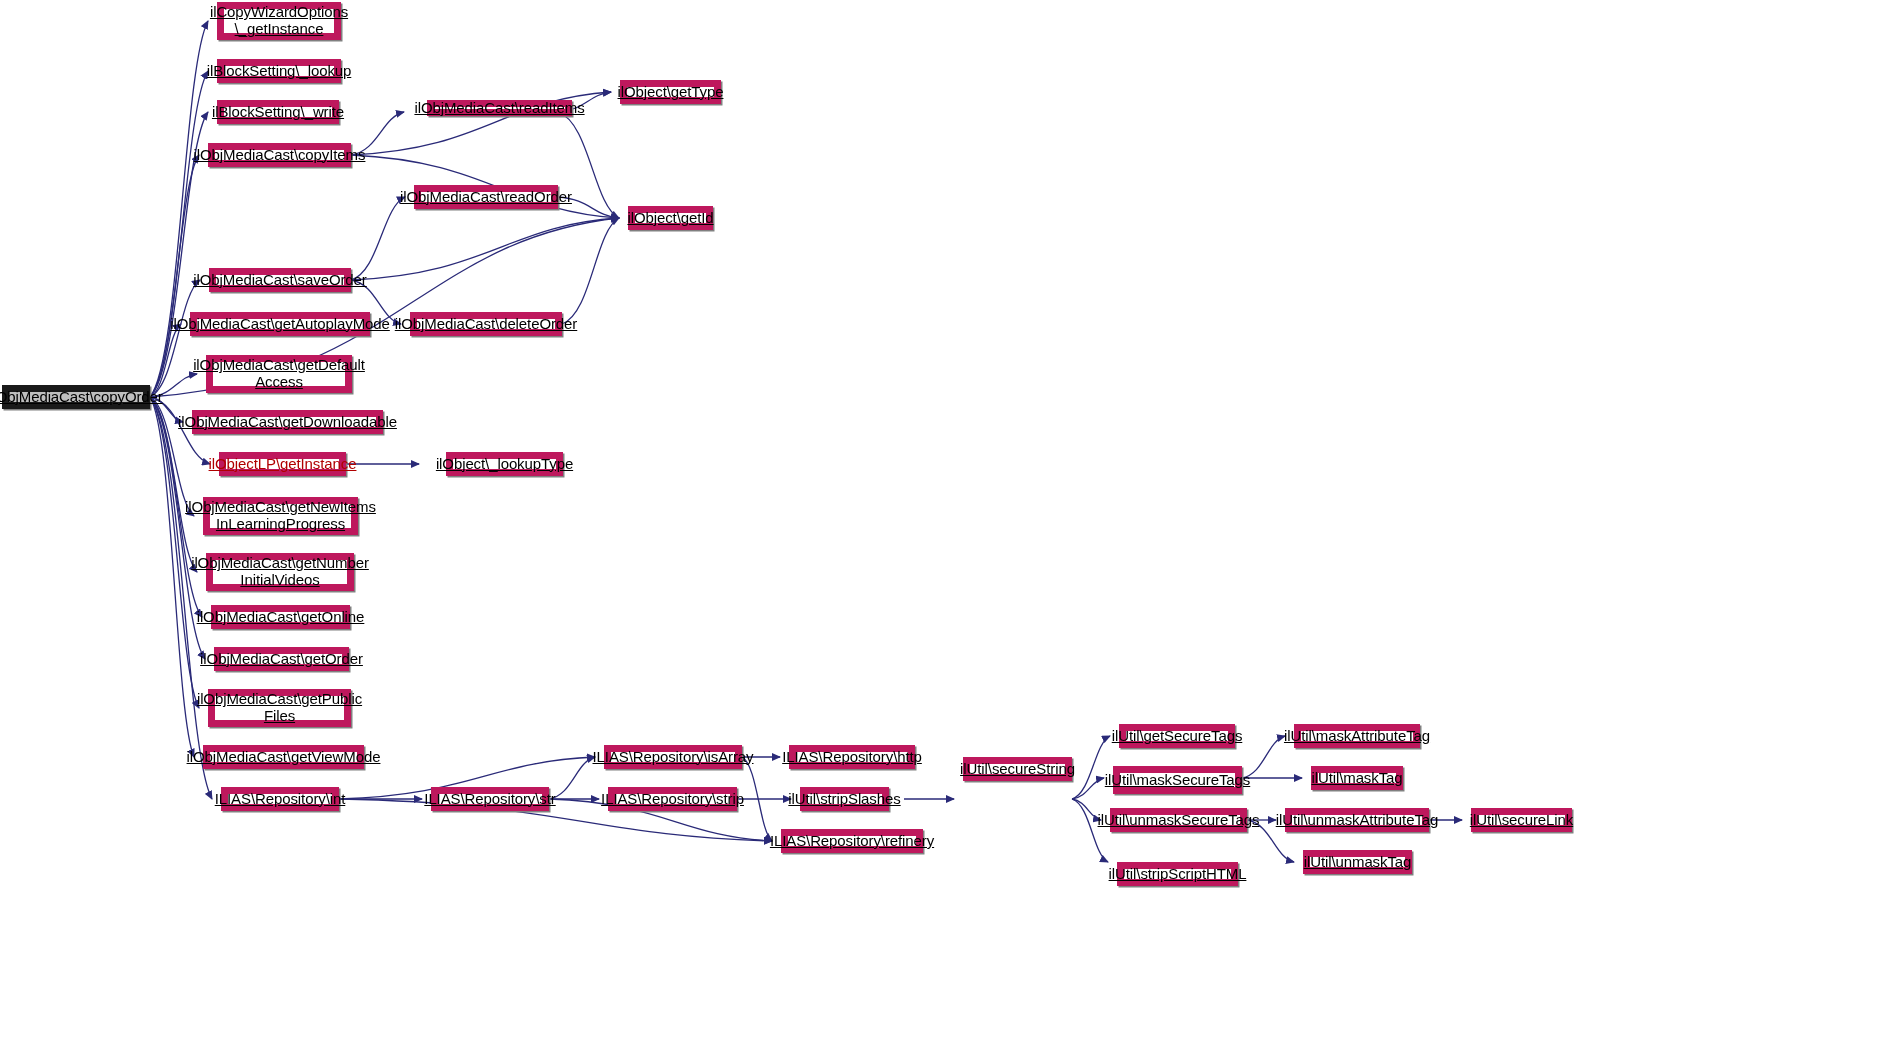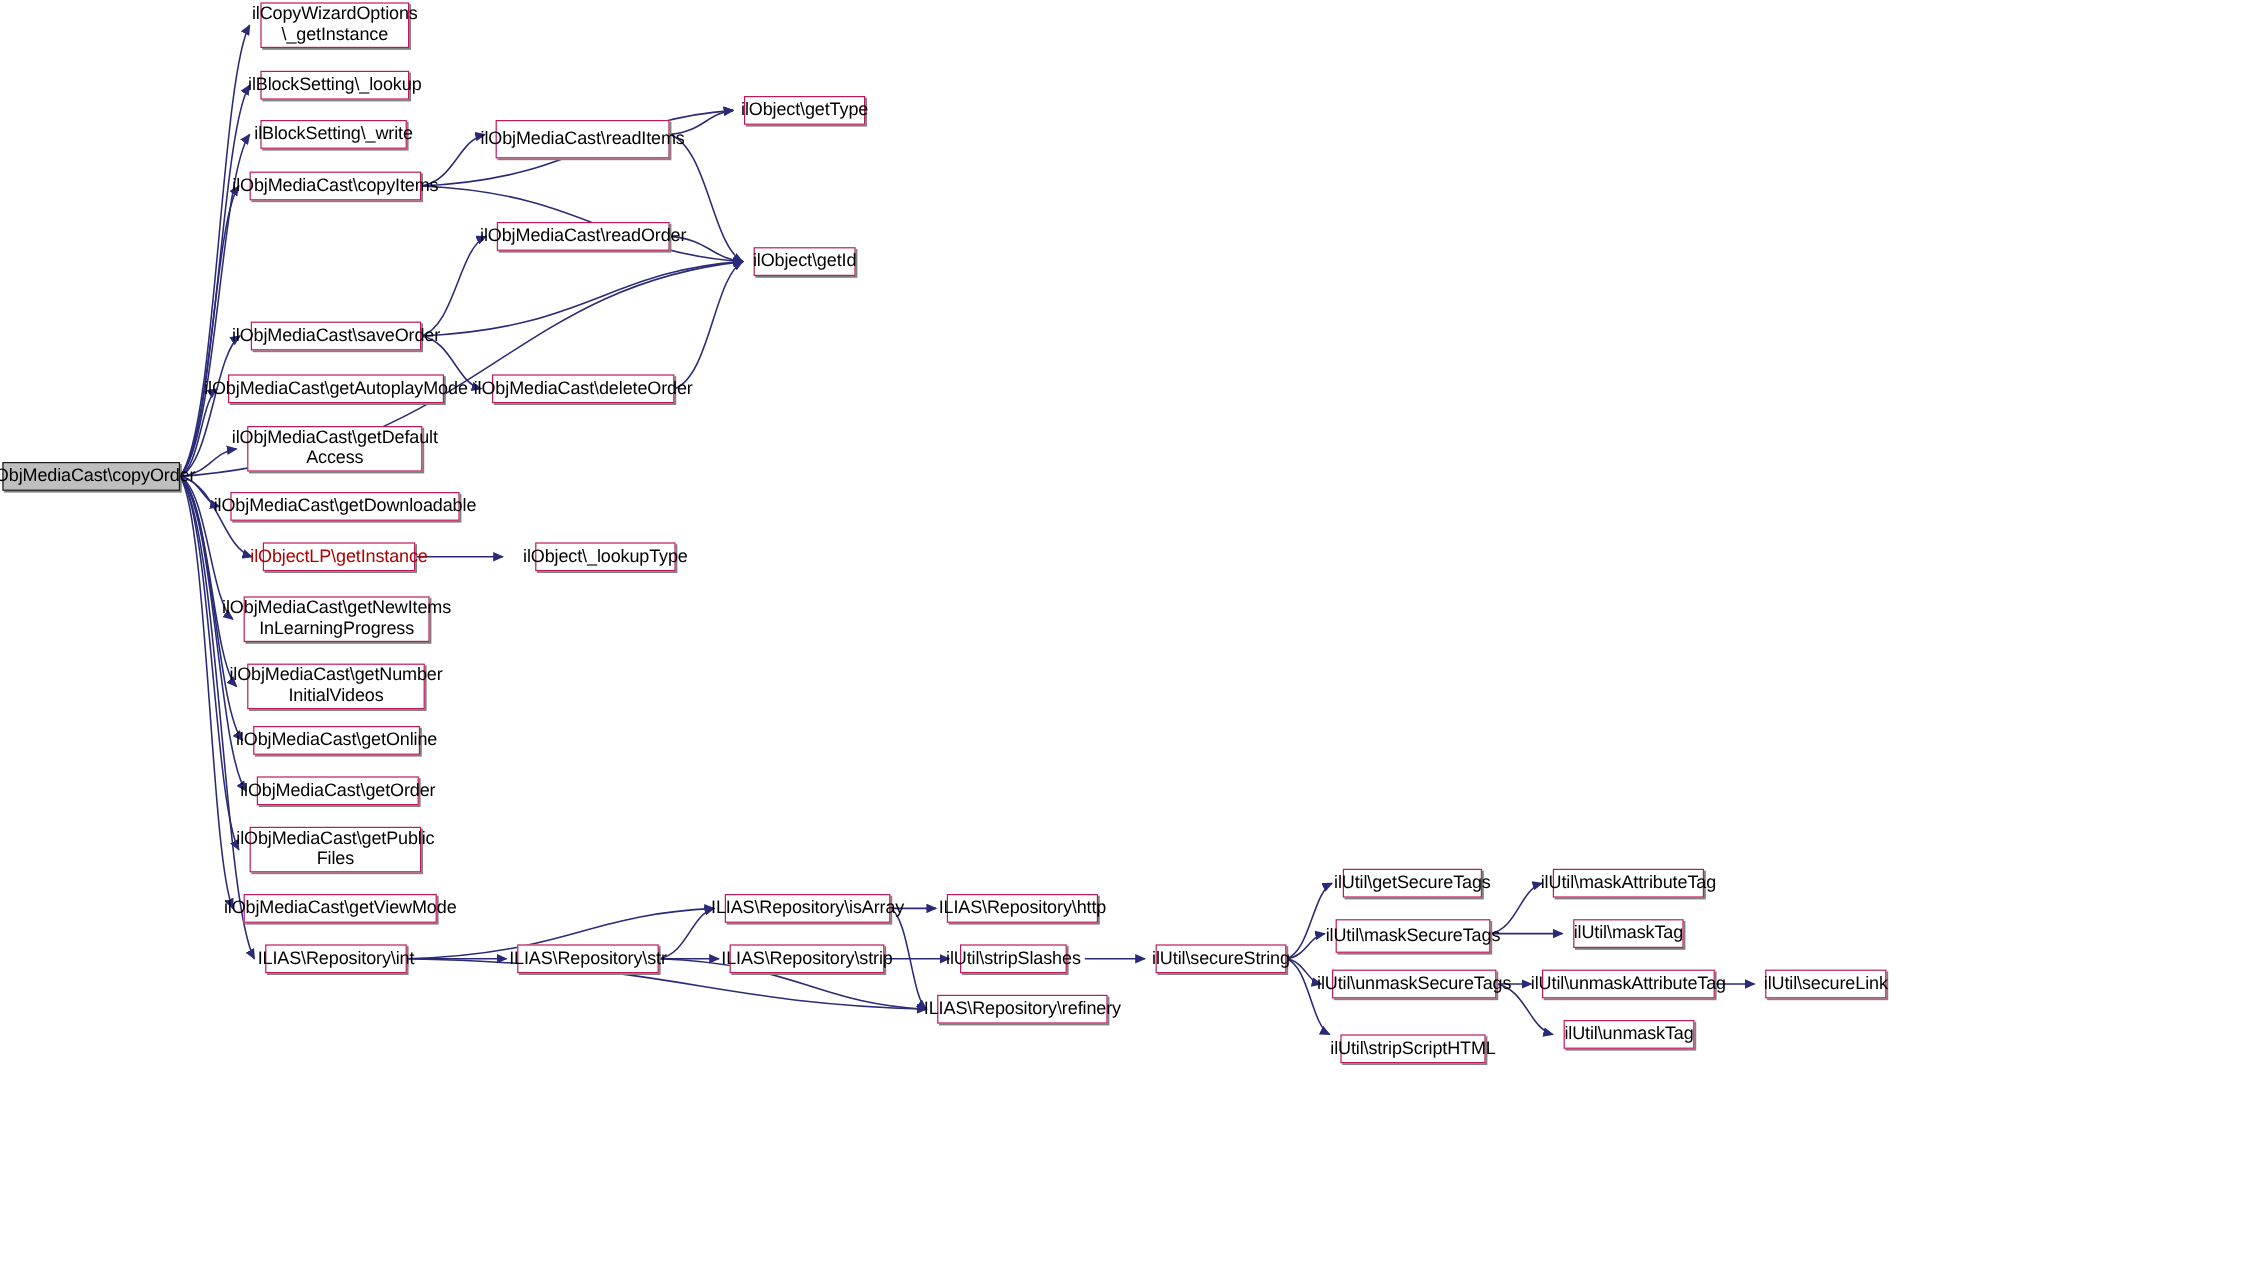--- a/index.html
+++ b/index.html
@@ -19,33 +19,34 @@
     position: absolute;
     left: 0;
     top: 0;
     width: 1881px;
     height: 1053px;
     pointer-events: none;
   }
   .node {
     position: absolute;
     box-sizing: border-box;
-    border: 1px solid #be185d;
+    border: 7px solid #be185d;
     background: #ffffff;
     color: #000000;
     display: flex;
     align-items: center;
     justify-content: center;
     text-align: center;
     font-size: 15px;
     line-height: 1.12;
     white-space: pre-line;
     box-shadow: 1.5px 1.5px 0 0 #808080;
     z-index: 5;
     letter-spacing: -0.1px;
+    text-decoration: underline;
   }
   .node.root {
     background: #bfbfbf;
     border-color: #1a1a1a;
   }
   .node.red {
     color: #b00000;
   }
 </style>
 </head>
@@ -107,21 +108,21 @@
         <path d="M1247,820 C1271.44,824.2 1274.26,856.96 1294,862" fill="none" stroke="#2a2a78" stroke-width="1.3" marker-end="url(#arrow)"></path>
         <path d="M1429,820 C1440.22,820 1450.78,820 1462,820" fill="none" stroke="#2a2a78" stroke-width="1.3" marker-end="url(#arrow)"></path>
       </g>
   </svg>
   <div id="nodes">
       <div class="node" style="left: 217px; top: 2px; width: 124px; height: 38px;">ilCopyWizardOptions
 \_getInstance</div>
       <div class="node" style="left: 217px; top: 59px; width: 124px; height: 24px;">ilBlockSetting\_lookup</div>
       <div class="node" style="left: 217px; top: 100px; width: 122px; height: 24px;">ilBlockSetting\_write</div>
       <div class="node" style="left: 208px; top: 143px; width: 143px; height: 24px;">ilObjMediaCast\copyItems</div>
-      <div class="node" style="left: 413px; top: 100px; width: 145px; height: 32px;">ilObjMediaCast\readItems</div>
+      <div class="node" style="left: 427px; top: 100px; width: 145px; height: 16px;">ilObjMediaCast\readItems</div>
       <div class="node" style="left: 414px; top: 185px; width: 144px; height: 24px;">ilObjMediaCast\readOrder</div>
       <div class="node" style="left: 620px; top: 80px; width: 101px; height: 24px;">ilObject\getType</div>
       <div class="node" style="left: 628px; top: 206px; width: 85px; height: 24px;">ilObject\getId</div>
       <div class="node" style="left: 209px; top: 268px; width: 142px; height: 24px;">ilObjMediaCast\saveOrder</div>
       <div class="node" style="left: 410px; top: 312px; width: 152px; height: 24px;">ilObjMediaCast\deleteOrder</div>
       <div class="node" style="left: 190px; top: 312px; width: 180px; height: 24px;">ilObjMediaCast\getAutoplayMode</div>
       <div class="node" style="left: 206px; top: 355px; width: 146px; height: 38px;">ilObjMediaCast\getDefault
 Access</div>
       <div class="node" style="left: 192px; top: 410px; width: 191px; height: 24px;">ilObjMediaCast\getDownloadable</div>
       <div class="node red" style="left: 219px; top: 452px; width: 127px; height: 24px;">ilObjectLP\getInstance</div>
@@ -135,21 +136,21 @@
       <div class="node" style="left: 208px; top: 689px; width: 143px; height: 38px;">ilObjMediaCast\getPublic
 Files</div>
       <div class="node" style="left: 203px; top: 745px; width: 161px; height: 24px;">ilObjMediaCast\getViewMode</div>
       <div class="node" style="left: 221px; top: 787px; width: 118px; height: 24px;">ILIAS\Repository\int</div>
       <div class="node" style="left: 431px; top: 787px; width: 118px; height: 24px;">ILIAS\Repository\str</div>
       <div class="node" style="left: 604px; top: 745px; width: 138px; height: 24px;">ILIAS\Repository\isArray</div>
       <div class="node" style="left: 608px; top: 787px; width: 129px; height: 24px;">ILIAS\Repository\strip</div>
       <div class="node" style="left: 781px; top: 829px; width: 142px; height: 24px;">ILIAS\Repository\refinery</div>
       <div class="node" style="left: 789px; top: 745px; width: 126px; height: 24px;">ILIAS\Repository\http</div>
       <div class="node" style="left: 800px; top: 787px; width: 89px; height: 24px;">ilUtil\stripSlashes</div>
-      <div class="node" style="left: 963px; top: 787px; width: 109px; height: 24px;">ilUtil\secureString</div>
+      <div class="node" style="left: 963px; top: 757px; width: 109px; height: 24px;">ilUtil\secureString</div>
       <div class="node" style="left: 1119px; top: 724px; width: 116px; height: 24px;">ilUtil\getSecureTags</div>
       <div class="node" style="left: 1113px; top: 766px; width: 129px; height: 28px;">ilUtil\maskSecureTags</div>
       <div class="node" style="left: 1110px; top: 808px; width: 137px; height: 24px;">ilUtil\unmaskSecureTags</div>
       <div class="node" style="left: 1117px; top: 850px; width: 121px; height: 24px; margin-top: 12px;">ilUtil\stripScriptHTML</div>
       <div class="node" style="left: 1294px; top: 724px; width: 126px; height: 24px;">ilUtil\maskAttributeTag</div>
       <div class="node" style="left: 1311px; top: 766px; width: 92px; height: 24px;">ilUtil\maskTag</div>
       <div class="node" style="left: 1285px; top: 808px; width: 144px; height: 24px;">ilUtil\unmaskAttributeTag</div>
       <div class="node" style="left: 1303px; top: 850px; width: 109px; height: 24px;">ilUtil\unmaskTag</div>
       <div class="node" style="left: 1471px; top: 808px; width: 101px; height: 24px;">ilUtil\secureLink</div>
       <div class="node root" style="left: 2px; top: 385px; width: 148px; height: 24px;">ilObjMediaCast\copyOrder</div>

